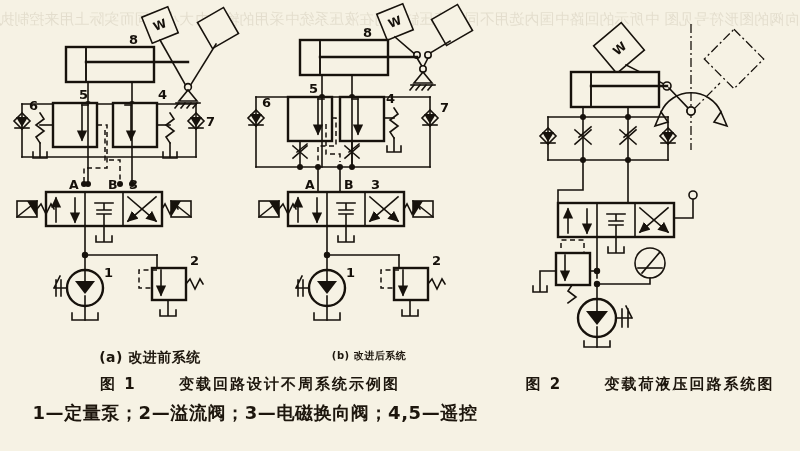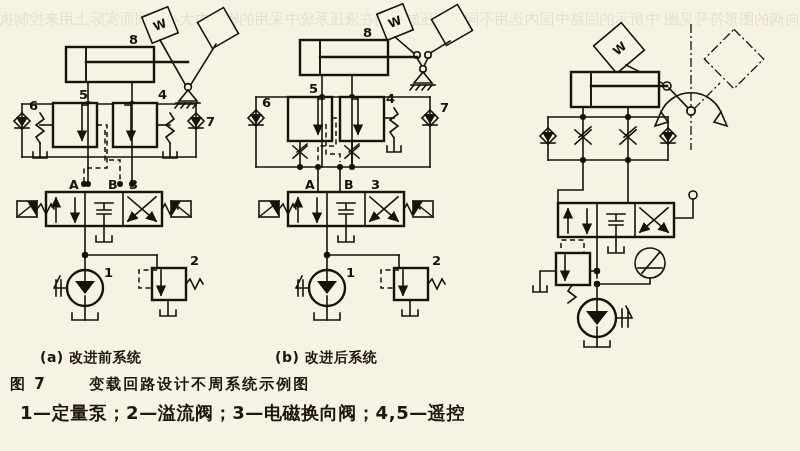--- a/index.html
+++ b/index.html
@@ -14,27 +14,27 @@
   svg.layer{position:absolute;left:0;top:0;width:800px;height:451px;}
   .ghost{
     position:absolute;left:0;top:0;width:800px;height:451px;
     pointer-events:none;opacity:.13;
     color:#6b5a3c;font-size:15px;line-height:26px;
     transform:scaleX(-1);
     font-family:"DejaVu Sans", sans-serif;
     white-space:pre;
   }
   .cap{
-    position:absolute;text-align:left;
+    position:absolute;text-align:center;
     font-family:"DejaVu Sans", sans-serif;
     font-weight:bold;color:#1d160d;
     letter-spacing:.5px;
   }
   .cap-a{left:40px;top:349px;width:220px;font-size:14px;}
-  .cap-b{left:275px;top:349px;width:220px;font-size:14px;}
+  .cap-b{left:259px;top:349px;width:220px;font-size:10px;}
   .cap-f1{left:10px;top:375px;width:480px;font-size:15px;letter-spacing:2px;}
   .cap-f2{left:505px;top:375px;width:290px;font-size:15px;letter-spacing:2px;}
   .legend1{left:20px;top:401px;width:470px;font-size:18px;letter-spacing:.6px;}
   .legend2{left:20px;top:423px;width:470px;font-size:13.5px;letter-spacing:.6px;}
   .ref{font-family:"DejaVu Sans", sans-serif;font-size:13px;fill:#15100a;font-weight:bold;}
   .refw{font-family:"DejaVu Sans", sans-serif;font-size:12px;fill:#15100a;font-weight:bold;}
   .port{font-family:"DejaVu Sans", sans-serif;font-size:12.5px;fill:#15100a;font-weight:bold;}
 </style>
 </head>
 <body>
@@ -419,21 +419,26 @@
         <path class="ln" d="M584 347 L610 347 M584 347 L584 341 M610 347 L610 341"></path>
         <path class="ln" d="M616 318 L632 318 M628 309 L628 327 M622 309 L622 327 M632 318 L626 306"></path>
       </g>
     </g>
   </svg>
 
   <div class="cap cap-a">(a) 改进前系统</div>
   <div class="cap cap-b">(b) 改进后系统</div>
 
   <div class="cap cap-f1">
-    <span>图 7</span>
+    <span>图 1</span>
     <span style="display:inline-block;width:28px;"></span>
     <span>变载回路设计不周系统示例图</span>
   </div>
 
+  <div class="cap cap-f2">
+    <span>图 2</span>
+    <span style="display:inline-block;width:28px;"></span>
+    <span>变载荷液压回路系统图</span>
+  </div>
 
   <div class="cap legend1">1—定量泵；2—溢流阀；3—电磁换向阀；4,5—遥控</div>
 
 </div>
 
 </body></html>

